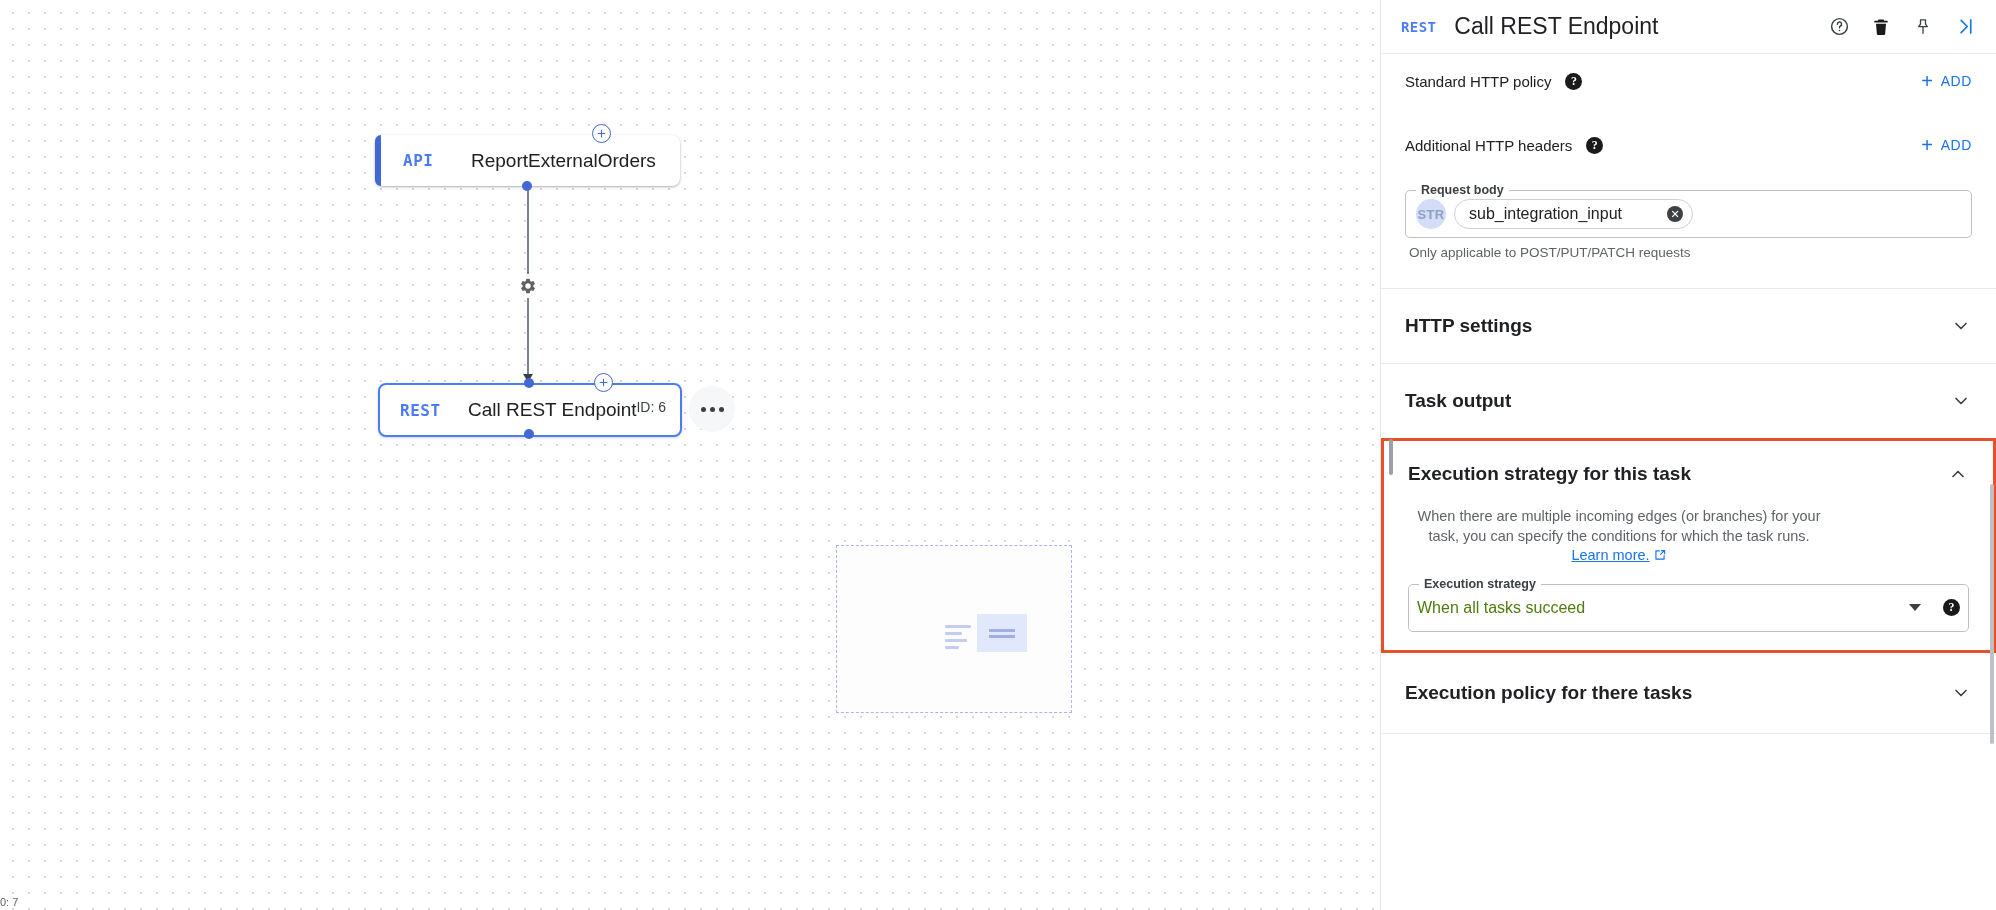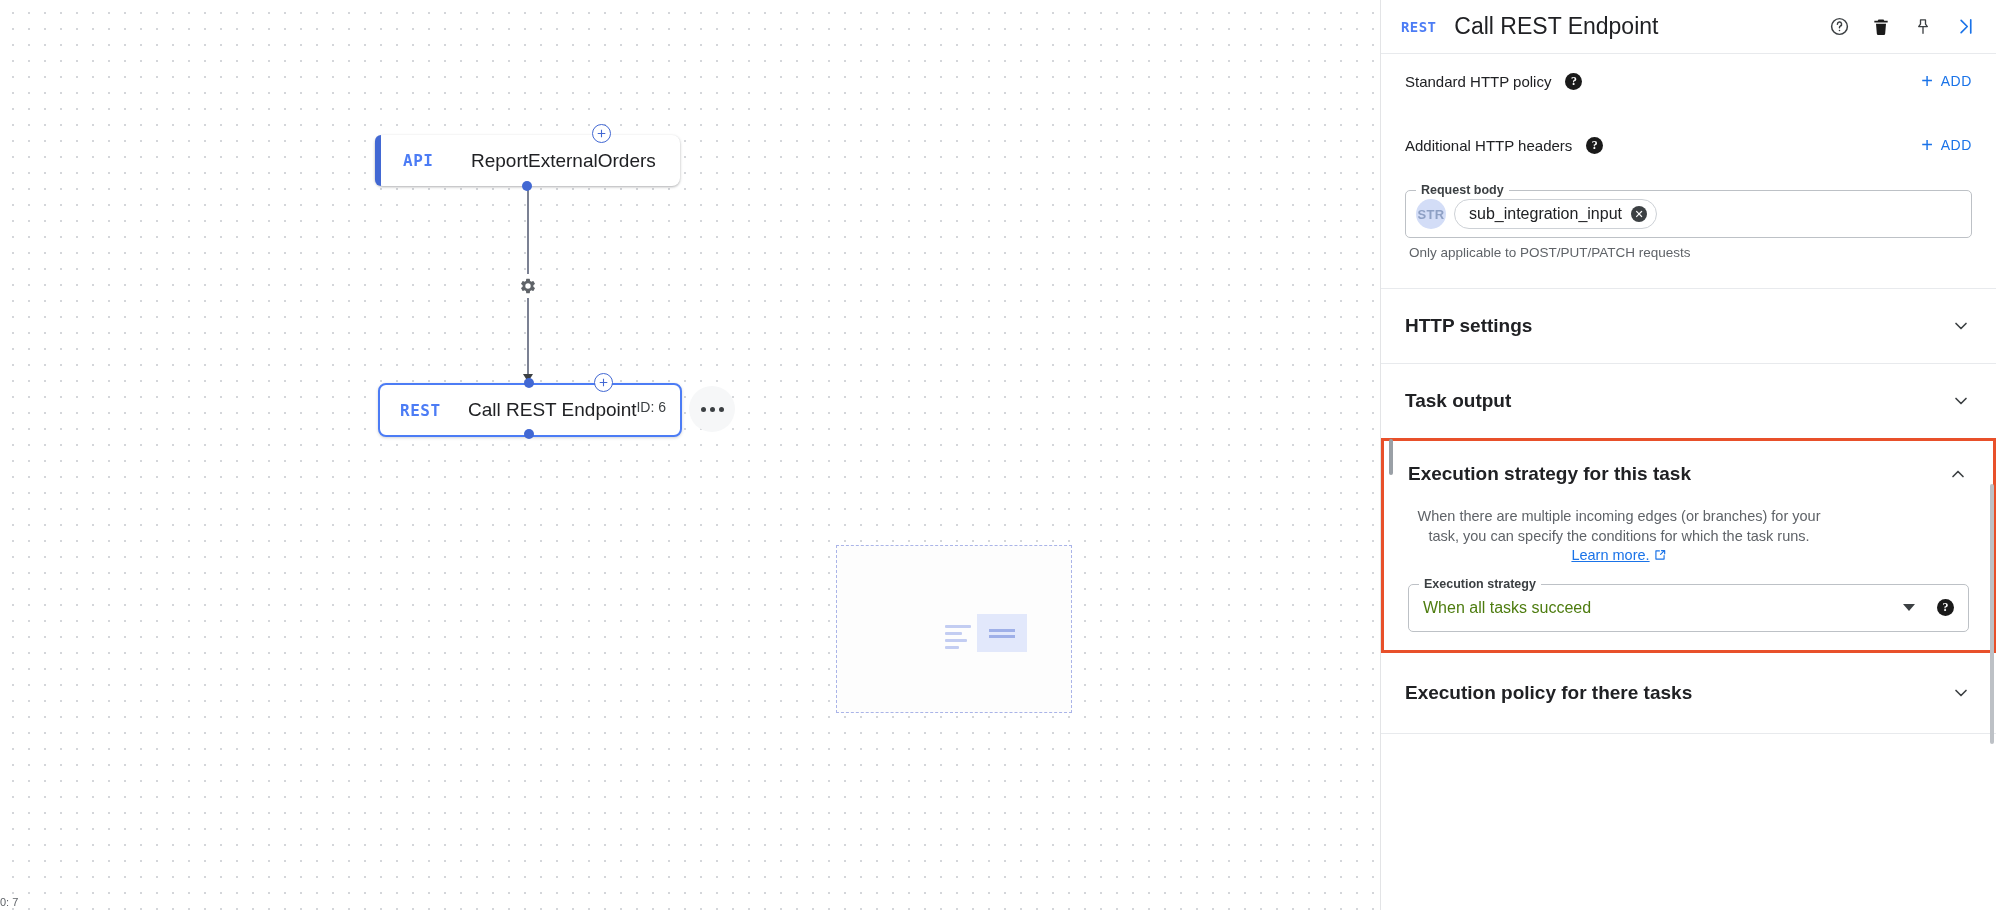--- a/index.html
+++ b/index.html
@@ -269,20 +269,21 @@
     border: 1px solid #cdd1d6;
     border-radius: 16px;
     height: 30px;
     display: flex;
     align-items: center;
     padding: 0 9px 0 14px;
     background: #fff;
     font-size: 16px;
     color: #202124;
     cursor: pointer;
+    gap: 36px;
   }
   .chip .x {
     width: 16px; height: 16px;
     border-radius: 50%;
     background: #3c4043;
     color: #fff;
     font-size: 11px;
     display: flex; align-items: center; justify-content: center;
     margin-left: 9px;
     font-family: "DejaVu Sans", sans-serif;
@@ -333,21 +334,21 @@
   #exec-strategy-section .section-head { height: 66px; }
 
   .select-field {
     position: relative;
     margin: 16px 24px 18px 24px;
     border: 1px solid #bdc1c6;
     border-radius: 5px;
     height: 48px;
     display: flex;
     align-items: center;
-    padding: 0 14px;
+    padding: 0 8px;
     cursor: pointer;
   }
   .select-field .legend {
     position: absolute;
     top: -8px; left: 10px;
     background: #fff;
     padding: 0 5px;
     font-size: 12.5px;
     font-weight: bold;
     color: #3c4043;

